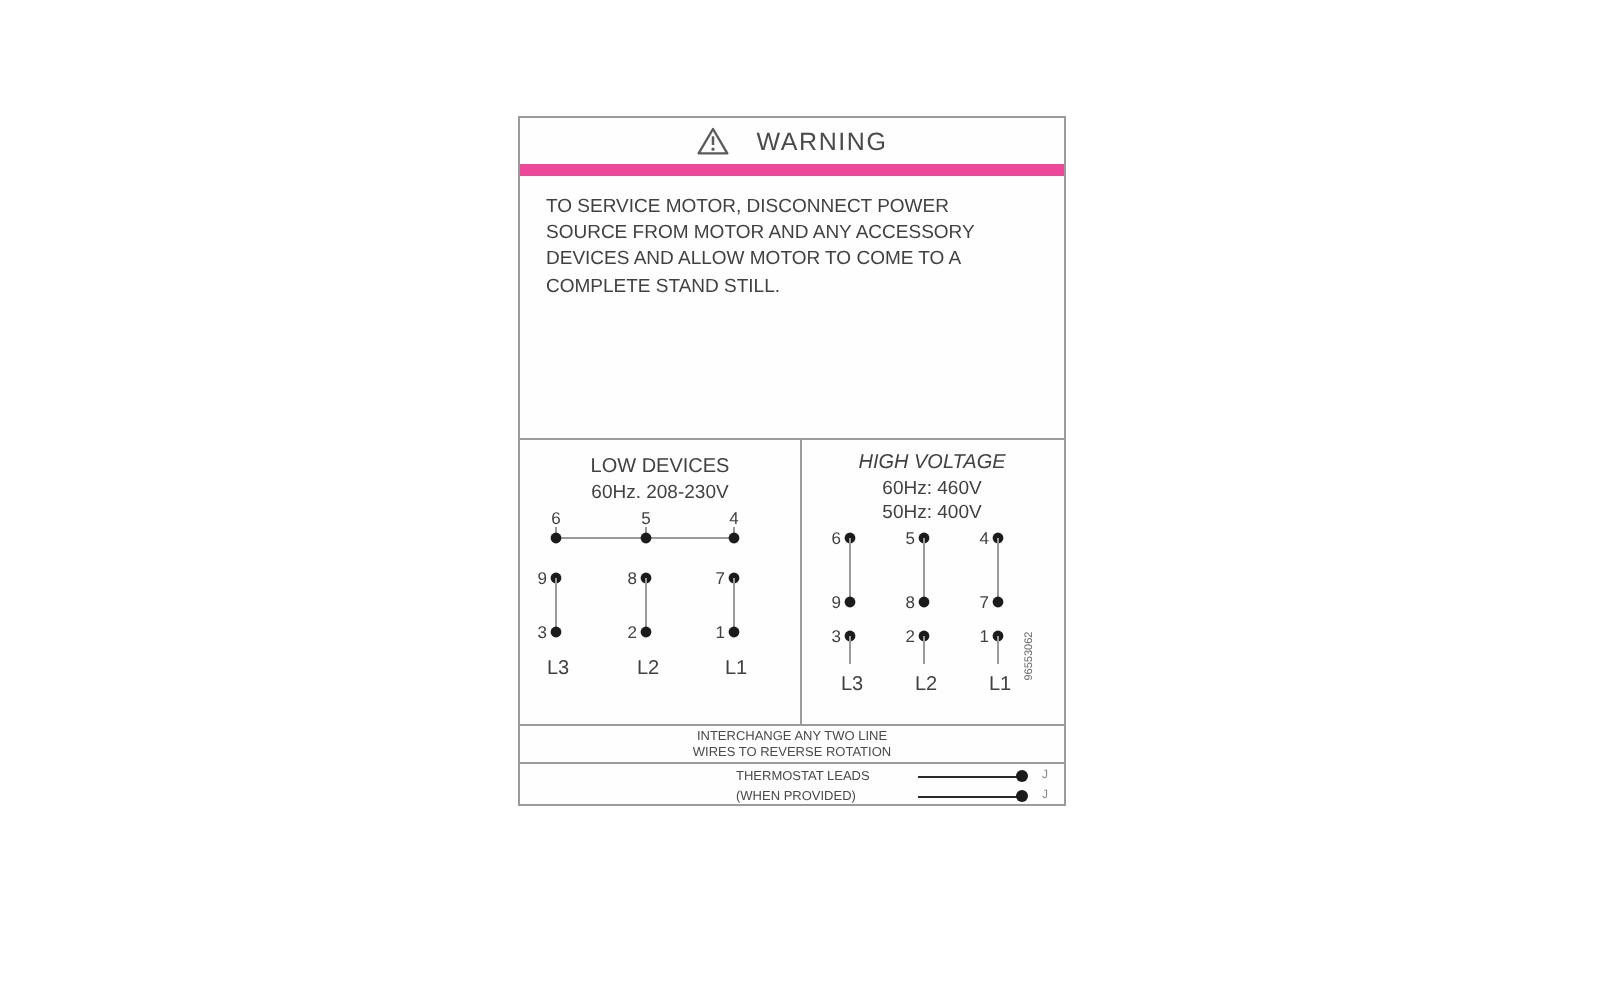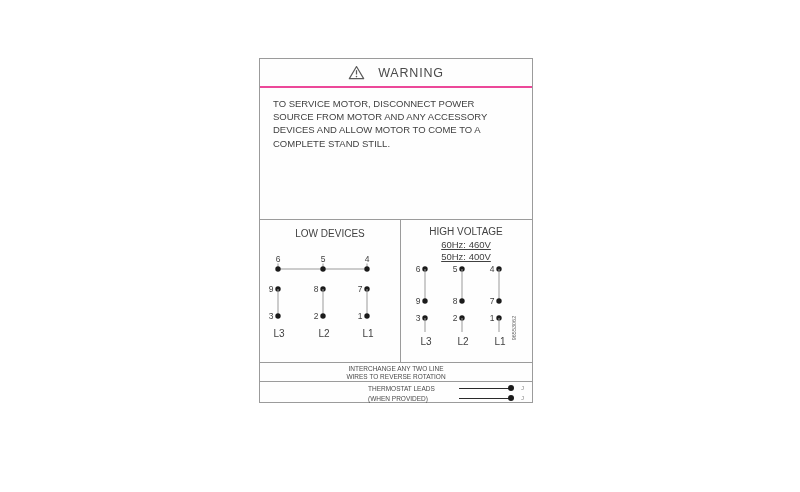--- a/index.html
+++ b/index.html
@@ -8,21 +8,21 @@
   .canvas {
     position:relative; width:800px; height:492px; background:#ffffff; overflow:hidden;
   }
   .label {
     position:absolute; left:259px; top:58px; width:274px; height:345px;
     border:1px solid #9b9b9b; background:#fefefe; color:#414141;
   }
   
   .sec-header {
     position:absolute; left:0; top:0; width:272px; height:29px;
-    border-bottom:2px solid #ec4899;
+    border-bottom:6px solid #ec4899;
     display:flex; align-items:center; justify-content:center; gap:13px;
   }
   .warn-tri { width:17px; height:15px; display:block; }
   .warn-title { font-size:12.5px; letter-spacing:0.8px; color:#4a4a4a; }
   
   .sec-body {
     position:absolute; left:0; top:30px; width:272px; height:130px;
     padding:8px 6px 0 13px;
   }
   .para {
@@ -40,22 +40,22 @@
   .panel-title {
     position:absolute; left:0; right:0; text-align:center;
     font-size:10px; color:#414141; white-space:pre-line;
   }
   .panel-sub {
     position:absolute; left:0; right:0; text-align:center;
     font-size:9.5px; line-height:12px; color:#414141; white-space:pre-line;
   }
   .low-title  { top:8px; }
   .low-sub    { top:21px; }
-  .high-title { top:6px; }
-  .high-sub   { top:19px;text-decoration:underline; }
+  .high-title { top:6px;font-style:italic; }
+  .high-sub   { top:19px; }
   .diag-svg { position:absolute; left:0; top:0; }
   
   .sec-interchange {
     position:absolute; left:0; top:303px; width:272px; height:19px;
     border-top:1px solid #9b9b9b;
     text-align:center; font-size:6.5px; line-height:8.5px;
     padding-top:1.5px; color:#4a4a4a; white-space:pre-line;
   }
   .sec-thermostat {
     position:absolute; left:0; top:322px; width:272px; height:22px;
@@ -116,20 +116,21 @@
             <line x1="107" y1="43.5" x2="107" y2="49" stroke="#9a9a9a" stroke-width="1"></line>
             <circle cx="107" cy="49" r="2.7" fill="#1b1b1b"></circle>
             <text x="102.5" y="72" text-anchor="end" font-size="8.5" fill="#414141" font-family="&quot;Liberation Sans&quot;, sans-serif">7</text>
             <circle cx="107" cy="69" r="2.7" fill="#1b1b1b"></circle>
             <line x1="107" y1="69" x2="107" y2="96" stroke="#9a9a9a" stroke-width="1"></line>
             <text x="102.5" y="99" text-anchor="end" font-size="8.5" fill="#414141" font-family="&quot;Liberation Sans&quot;, sans-serif">1</text>
             <circle cx="107" cy="96" r="2.7" fill="#1b1b1b"></circle>
             <text x="108" y="117" text-anchor="middle" font-size="10" fill="#414141" font-family="&quot;Liberation Sans&quot;, sans-serif">L1</text>
           </svg>
         <div class="panel-title low-title">LOW DEVICES</div>
+        <div class="panel-sub low-sub">60Hz. 208-230V</div>
       </div>
       <div class="panel panel-high">
         <svg class="diag-svg" id="svg-high" width="130" height="142" viewBox="0 0 130 142">
             <text x="19.5" y="52" text-anchor="end" font-size="8.5" fill="#414141" font-family="&quot;Liberation Sans&quot;, sans-serif">6</text>
             <circle cx="24" cy="49" r="2.7" fill="#1b1b1b"></circle>
             <line x1="24" y1="49" x2="24" y2="81" stroke="#9a9a9a" stroke-width="1"></line>
             <text x="19.5" y="84" text-anchor="end" font-size="8.5" fill="#414141" font-family="&quot;Liberation Sans&quot;, sans-serif">9</text>
             <circle cx="24" cy="81" r="2.7" fill="#1b1b1b"></circle>
             <text x="19.5" y="101" text-anchor="end" font-size="8.5" fill="#414141" font-family="&quot;Liberation Sans&quot;, sans-serif">3</text>
             <circle cx="24" cy="98" r="2.7" fill="#1b1b1b"></circle>

